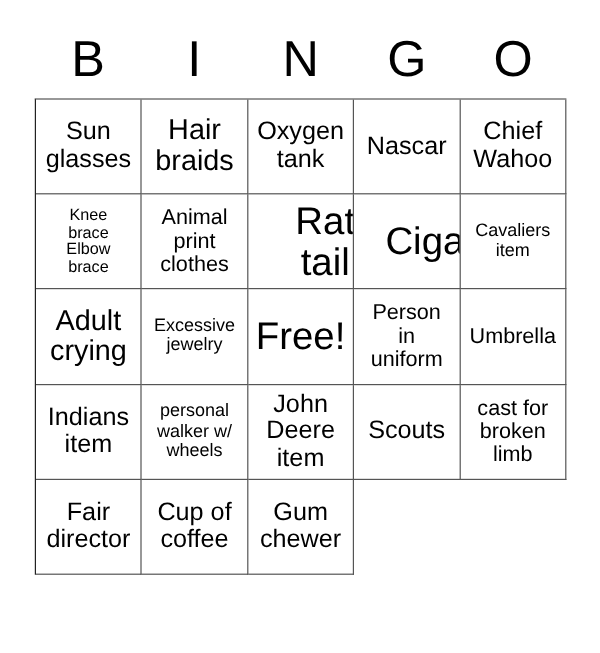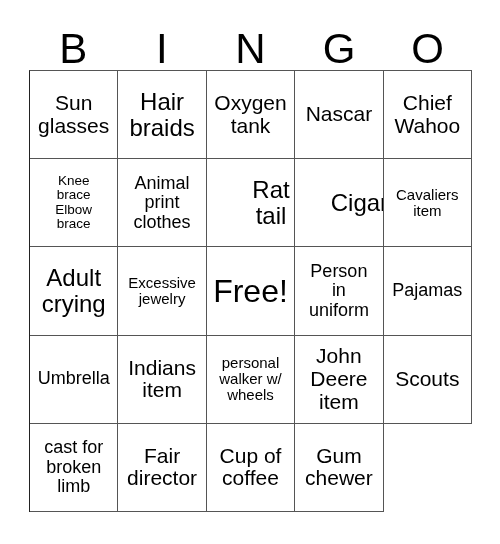--- a/index.html
+++ b/index.html
@@ -40,23 +40,23 @@
     font-size: 42px;
     line-height: 1;
     font-weight: 400;
     letter-spacing: 0;
   }
 
   
   .grid {
     position: absolute;
     left: 29px;
-    top: 70px;
+    top: 82px;
     width: 443px;
-    height: 442px;
+    height: 397px;
     display: grid;
     grid-template-columns: repeat(5, 1fr);
     grid-template-rows: repeat(5, 1fr);
     border-top: 1px solid #555555;
     border-left: 1px solid #222222;
     box-sizing: border-box;
   }
 
   .cell {
     border-right: 1px solid #555555;
@@ -72,21 +72,21 @@
   .cell-text {
     display: block;
     width: 100%;
     line-height: 1.08;
     word-break: normal;
     white-space: pre-line;
   }
 
   
   .fs-xxl .cell-text { font-size: 32px; }
-  .fs-xl  .cell-text { font-size: 24px; padding-left: 41px; }
+  .fs-xl  .cell-text { font-size: 32px; padding-left: 41px; }
   .fs-l   .cell-text { font-size: 24px; text-align: center; }
   .fs-m   .cell-text { font-size: 21px; }
   .fs-s   .cell-text { font-size: 18px; }
   .fs-xs  .cell-text { font-size: 15px; }
   .fs-xxs .cell-text { font-size: 13.5px; text-align: center; }
 </style>
 </head>
 <body>
 
 <div class="card">
@@ -151,23 +151,20 @@
       </div>
       <div class="cell fs-xxl">
         <span class="cell-text">Free!</span>
       </div>
       <div class="cell fs-s">
         <span class="cell-text">Person
 in
 uniform</span>
       </div>
       <div class="cell fs-s">
-        <span class="cell-text">Pajamas</span>
-      </div>
-      <div class="cell fs-s">
         <span class="cell-text">Umbrella</span>
       </div>
       <div class="cell fs-m">
         <span class="cell-text">Indians
 item</span>
       </div>
       <div class="cell fs-xs">
         <span class="cell-text">personal
 walker w/
 wheels</span>

